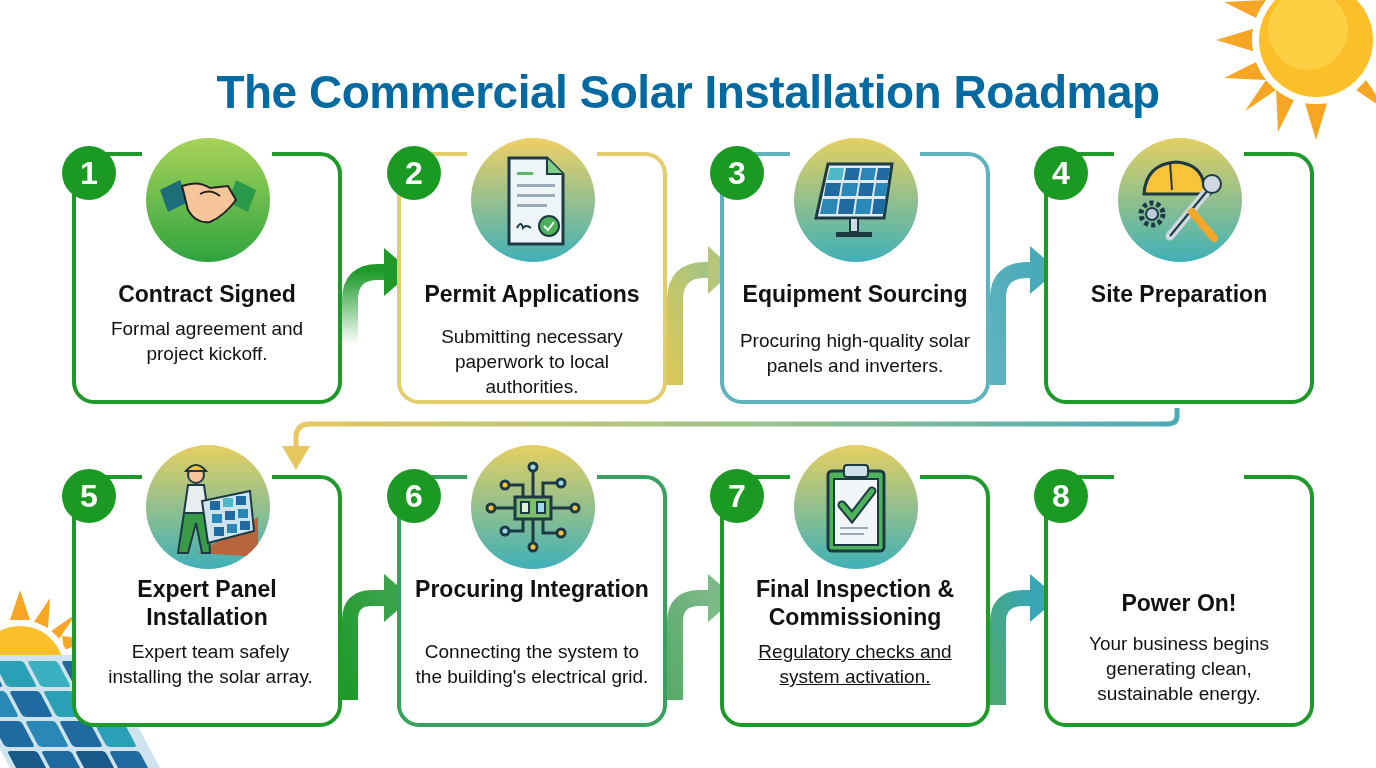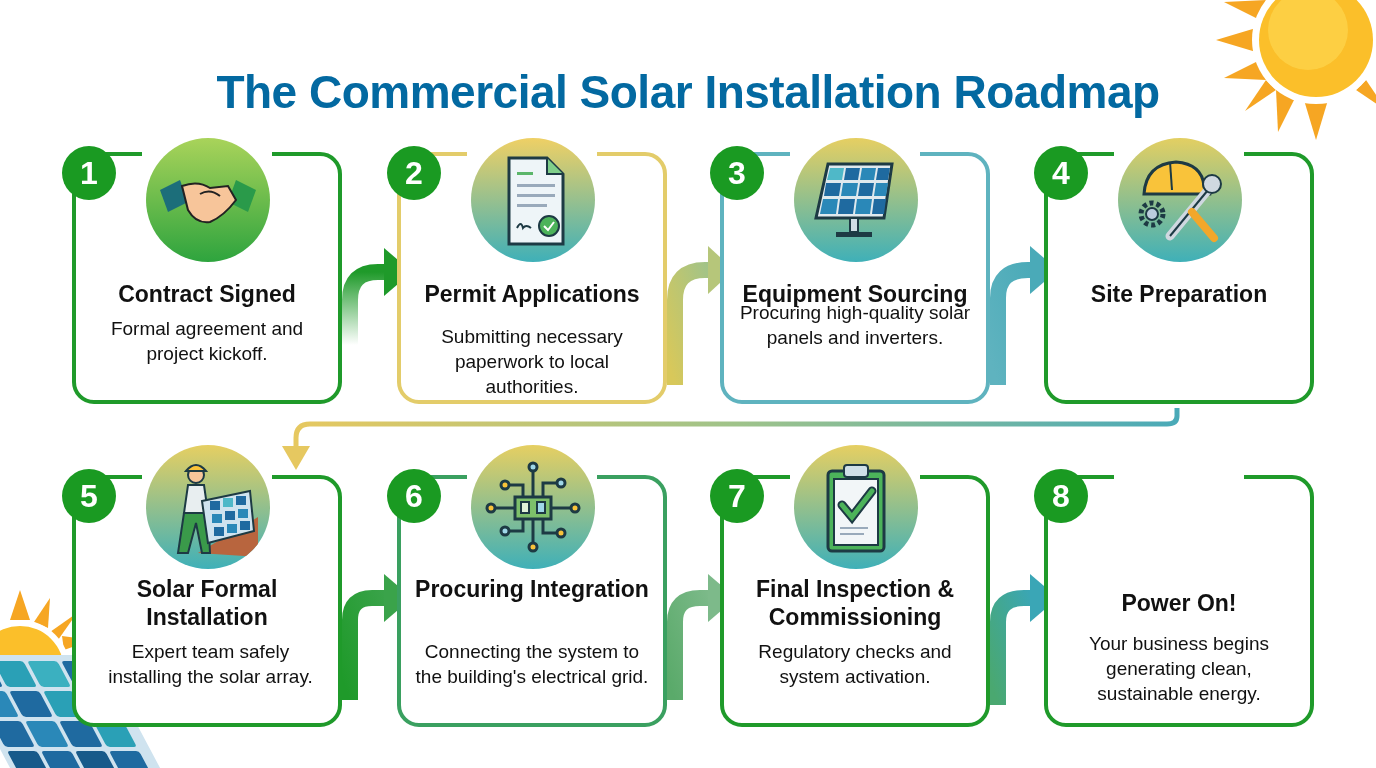--- a/index.html
+++ b/index.html
@@ -231,21 +231,21 @@
         <path d="M17,49 L32,49 L30,64 L14,64 Z" fill="#2a88b8"></path>
           <path d="M34,49 L49,49 L47,64 L32,64 Z"></path>
           <path d="M51,49 L66,49 L64,64 L49,64 Z" fill="#2a88b8"></path>
           <path d="M68,49 L80,49 L78,64 L66,64 Z"></path>
       </g>
       <rect x="44" y="68" width="8" height="14" fill="#cfdde4" stroke="#1d3a44" stroke-width="2"></rect>
       <rect x="30" y="82" width="36" height="5" fill="#1d3a44"></rect>
     </svg>
   </div>
   <div class="card-title" style="top:124px;">Equipment Sourcing</div>
-  <div class="card-desc" style="top:144px;">Procuring high-quality solar panels and inverters.</div>
+  <div class="card-desc" style="top:172px;">Procuring high-quality solar panels and inverters.</div>
 </div>
 
 <div class="card" style="left:1044px;top:152px;border-color:#1f9a2a;">
   <div class="gap"></div>
   <div class="badge">4</div>
   <div class="icon-circle" style="background:linear-gradient(#e3cf62,#3fb0b8);">
     <svg viewBox="0 0 100 100">
       <path d="M14,44 Q16,14 46,12 Q72,14 74,36 L82,36 L80,44 Z" fill="#f9c33a" stroke="#1d3a44" stroke-width="3"></path>
       <path d="M40,12 L42,40" stroke="#1d3a44" stroke-width="2"></path>
       <circle cx="22" cy="64" r="11" fill="none" stroke="#1d3a44" stroke-width="5" stroke-dasharray="4 3"></circle>
@@ -276,21 +276,21 @@
           <rect x="78" y="39" width="10" height="9"></rect>
       <rect x="54" y="57" width="10" height="9" fill="#2a88b8"></rect>
           <rect x="67" y="54" width="10" height="9"></rect>
           <rect x="80" y="52" width="10" height="9" fill="#2a88b8"></rect>
       <rect x="56" y="70" width="10" height="9"></rect>
           <rect x="69" y="67" width="10" height="9" fill="#2a88b8"></rect>
           <rect x="82" y="64" width="10" height="9"></rect>
         </g>
     </svg>
   </div>
-  <div class="card-title" style="top:96px;">Solar Formal Installation</div>
+  <div class="card-title" style="top:96px;">Expert Panel Installation</div>
   <div class="card-desc" style="top:160px;margin-left:7px;">Expert team safely installing the solar array.</div>
 </div>
 
 <div class="card" style="left:397px;top:475px;border-color:#3aa060;">
   <div class="gap"></div>
   <div class="badge">6</div>
   <div class="icon-circle" style="top:-34px;background:linear-gradient(#e6cf62,#3fb0b8);">
     <svg viewBox="0 0 100 100" fill="none" stroke="#1d3a44" stroke-width="3">
       <rect x="32" y="40" width="36" height="22" fill="#7dc06a"></rect>
       <rect x="38" y="45" width="8" height="11" fill="#dff2d8" stroke-width="2"></rect>
@@ -320,21 +320,21 @@
       <rect x="22" y="14" width="56" height="80" rx="4" fill="#4cb35a" stroke="#1d3a44" stroke-width="3"></rect>
       <rect x="28" y="22" width="44" height="66" fill="#f2f6f8" stroke="#1d3a44" stroke-width="2"></rect>
       <rect x="38" y="8" width="24" height="12" rx="3" fill="#cfe0e8" stroke="#1d3a44" stroke-width="2"></rect>
       <path d="M36,48 L46,60 L66,34" stroke="#1d3a44" stroke-width="9" fill="none" stroke-linecap="round"></path>
       <path d="M36,48 L46,60 L66,34" stroke="#4cb35a" stroke-width="5" fill="none" stroke-linecap="round"></path>
       <rect x="34" y="70" width="28" height="2" fill="#9ab"></rect>
         <rect x="34" y="76" width="24" height="2" fill="#9ab"></rect>
     </svg>
   </div>
   <div class="card-title" style="top:96px;">Final Inspection &amp; Commissioning</div>
-  <div class="card-desc" style="top:160px;">Regulatory checks and system activation.</div>
+  <div class="card-desc" style="top:160px;text-decoration:underline;">Regulatory checks and system activation.</div>
 </div>
 
 <div class="card" style="left:1044px;top:475px;border-color:#1f9a2a;">
   <div class="gap"></div>
   <div class="badge">8</div>
   <div class="card-title" style="top:110px;">Power On!</div>
   <div class="card-desc" style="top:152px;">Your business begins generating clean, sustainable energy.</div>
 </div>
 
 </body></html>

